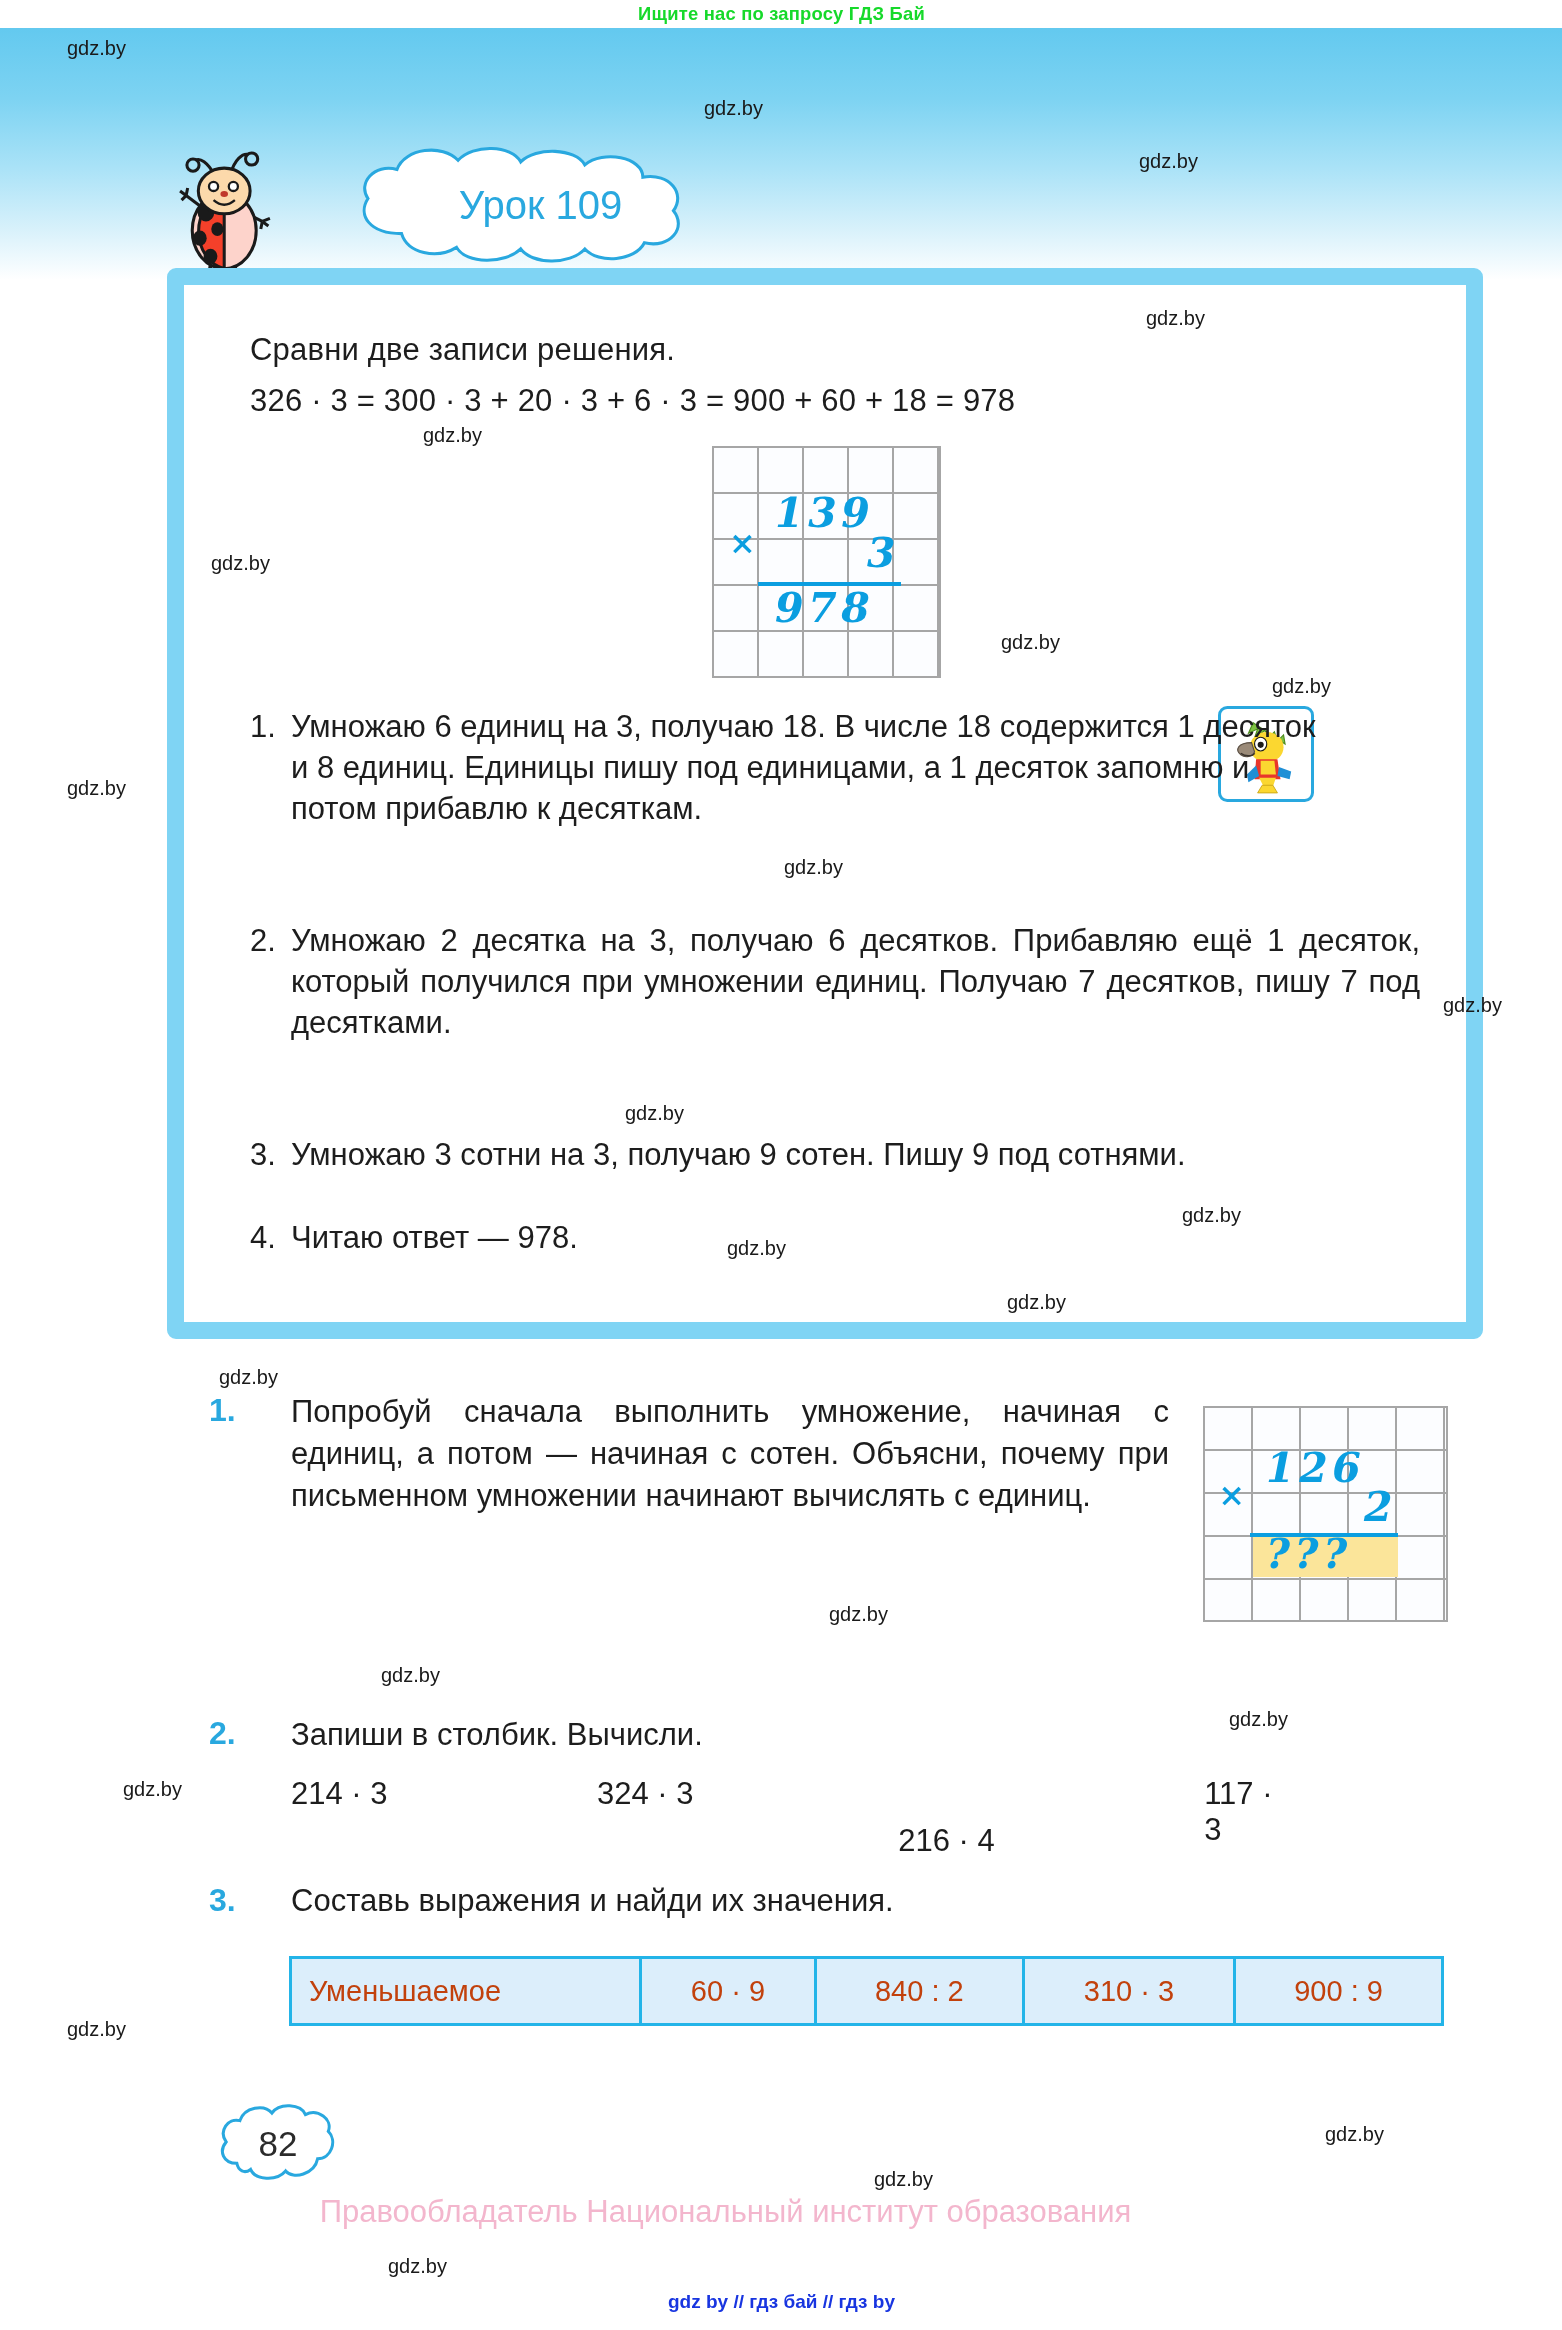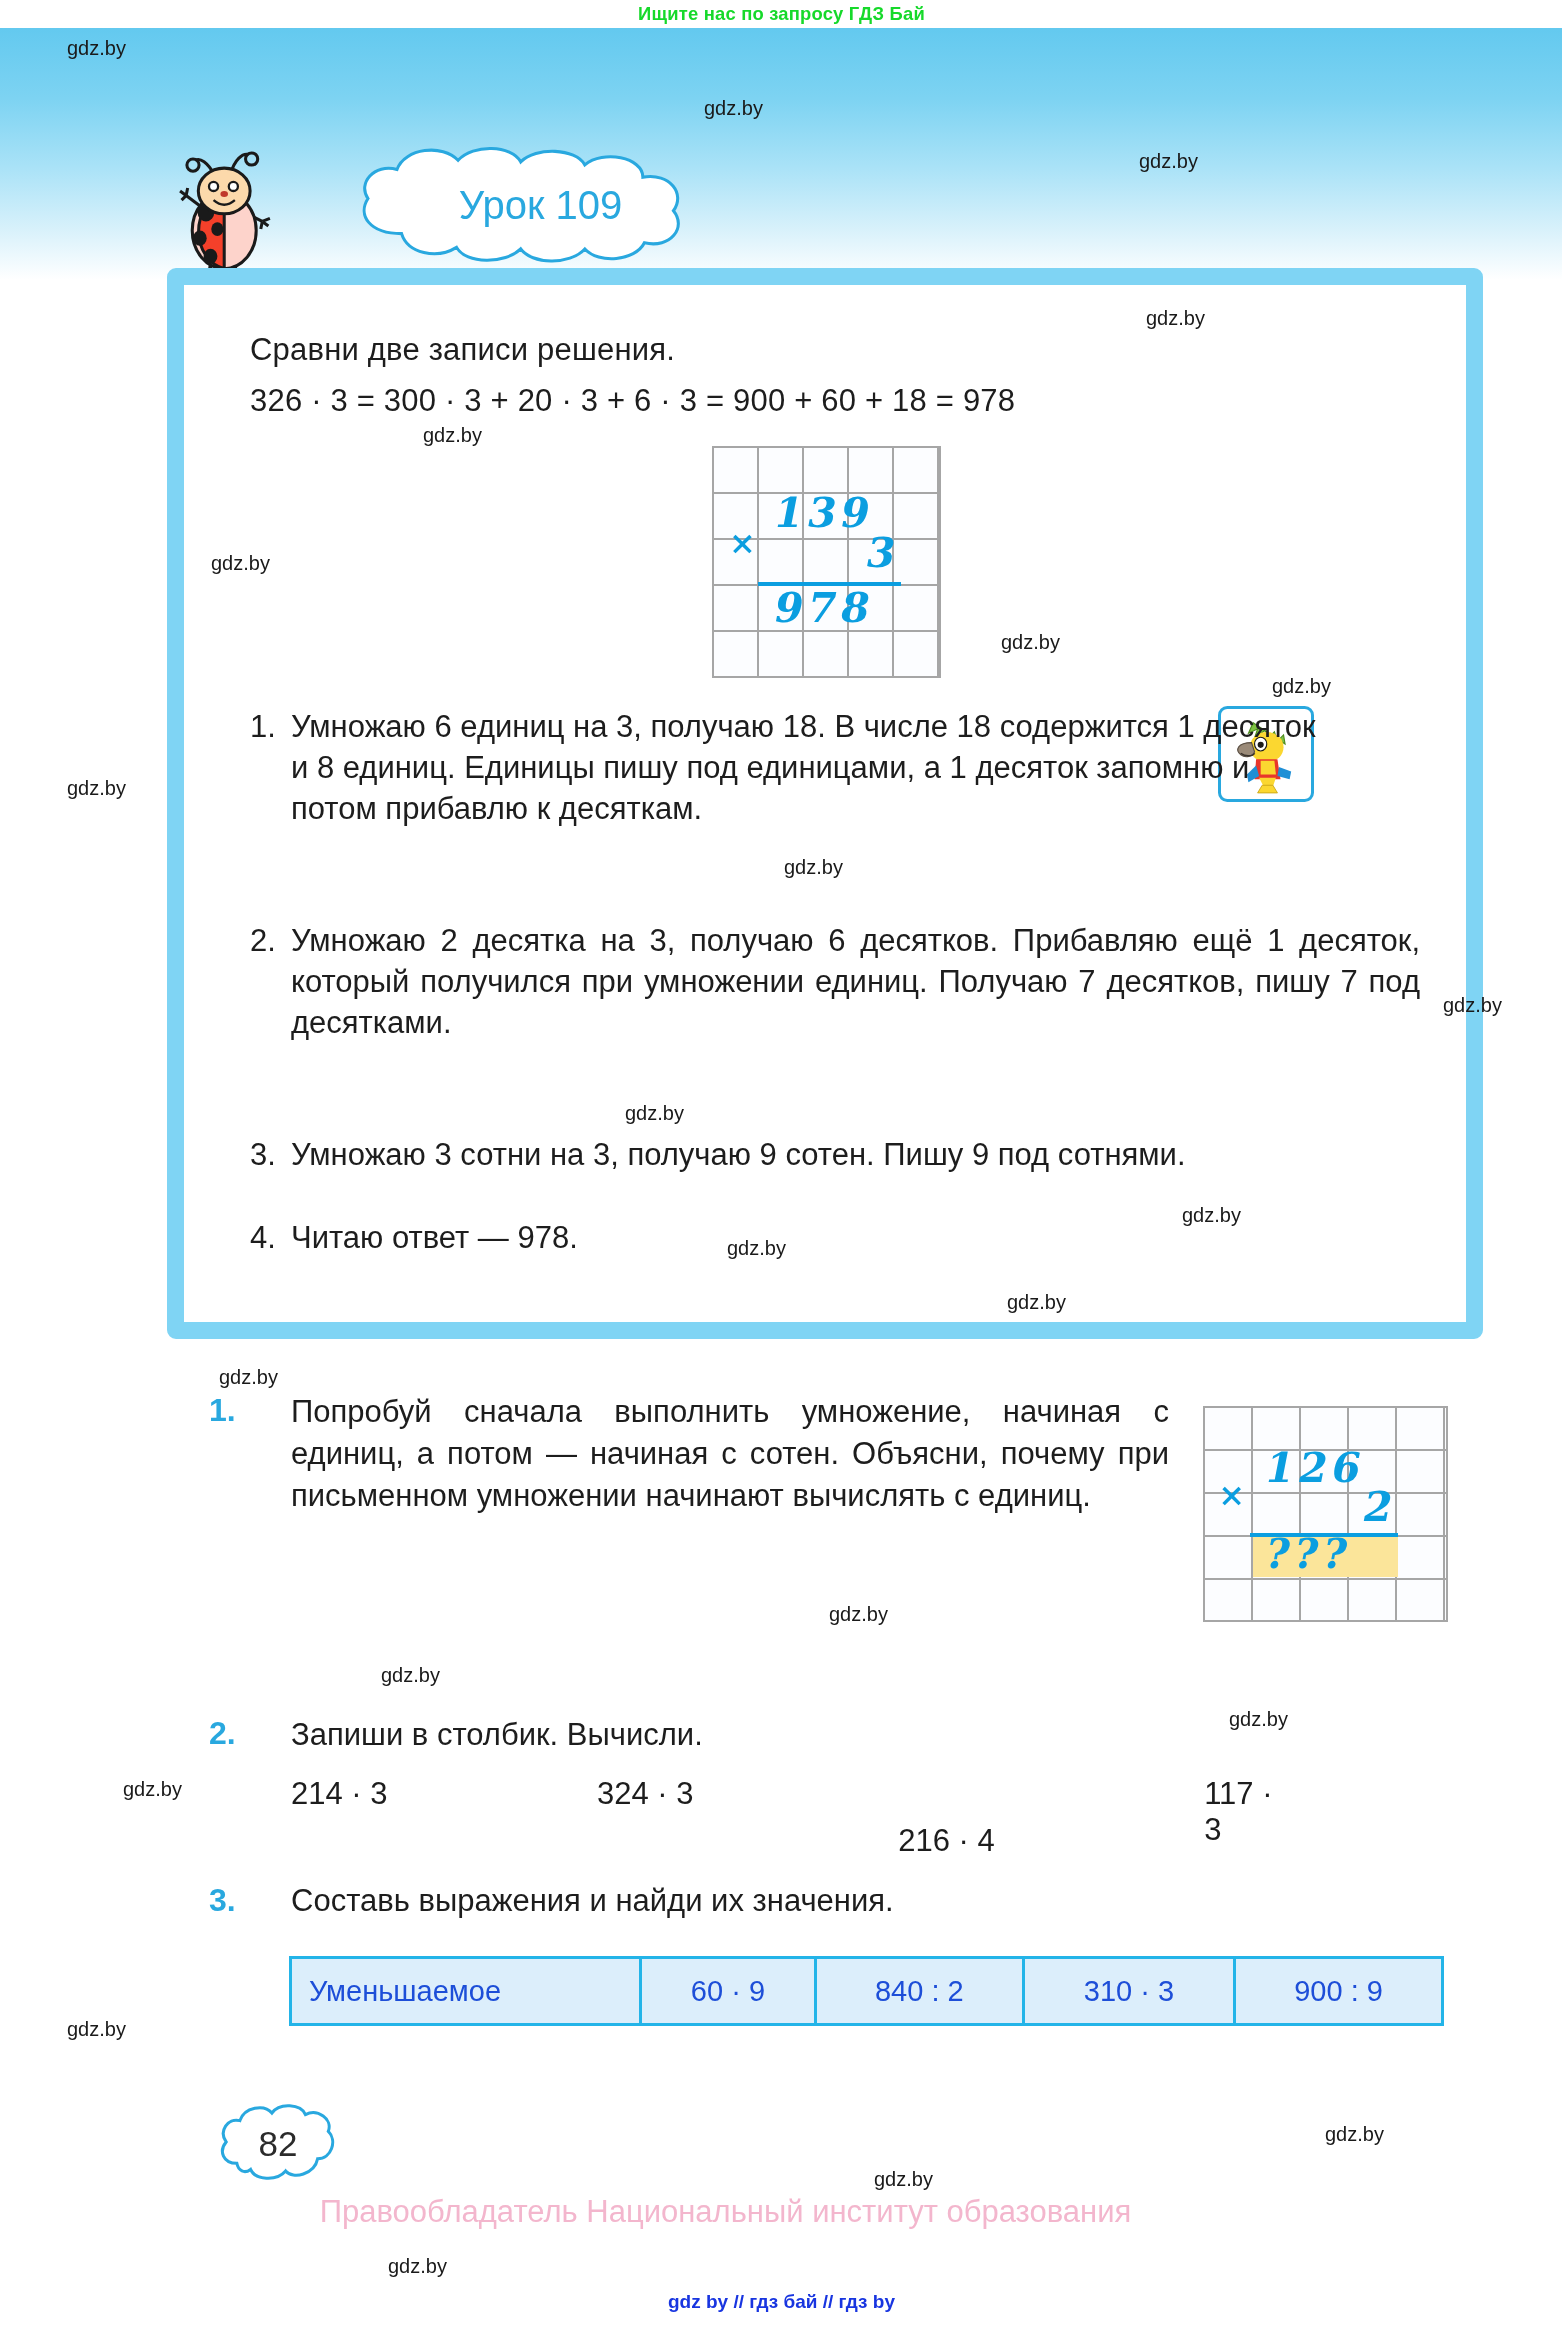--- a/index.html
+++ b/index.html
@@ -84,21 +84,21 @@
     position:absolute;color:#29a8df;font-size:32px;font-weight:bold;
   }
   .ex-body{position:absolute;font-size:31px;color:#1d1d1d;line-height:1.35;}
   .ex-body.just{text-align:justify;}
   .prods{position:absolute;font-size:31px;color:#1d1d1d;display:flex;gap:39px;}
   .prods span{display:inline-block;}
   
   #tbl{
     position:absolute;left:289px;top:1956px;width:1155px;
     border-collapse:collapse;border:3.8px solid #23b4e8;
-    font-size:29px;color:#1d4ed8;
+    font-size:29px;color:#c2410c;
   }
   #tbl td{
     border:3.1px solid #23b4e8;height:55px;text-align:center;vertical-align:middle;
     padding:4.6px 0;
   }
   #tbl tr.r1 td{background:#dceefb;}
   #tbl tr.r2 td{background:#fdf9e0;}
   #tbl td.lab{width:330px;text-align:left;padding-left:17px;}
   #tbl tr.r2 td.lab{background:#fdf9e0;}
   

